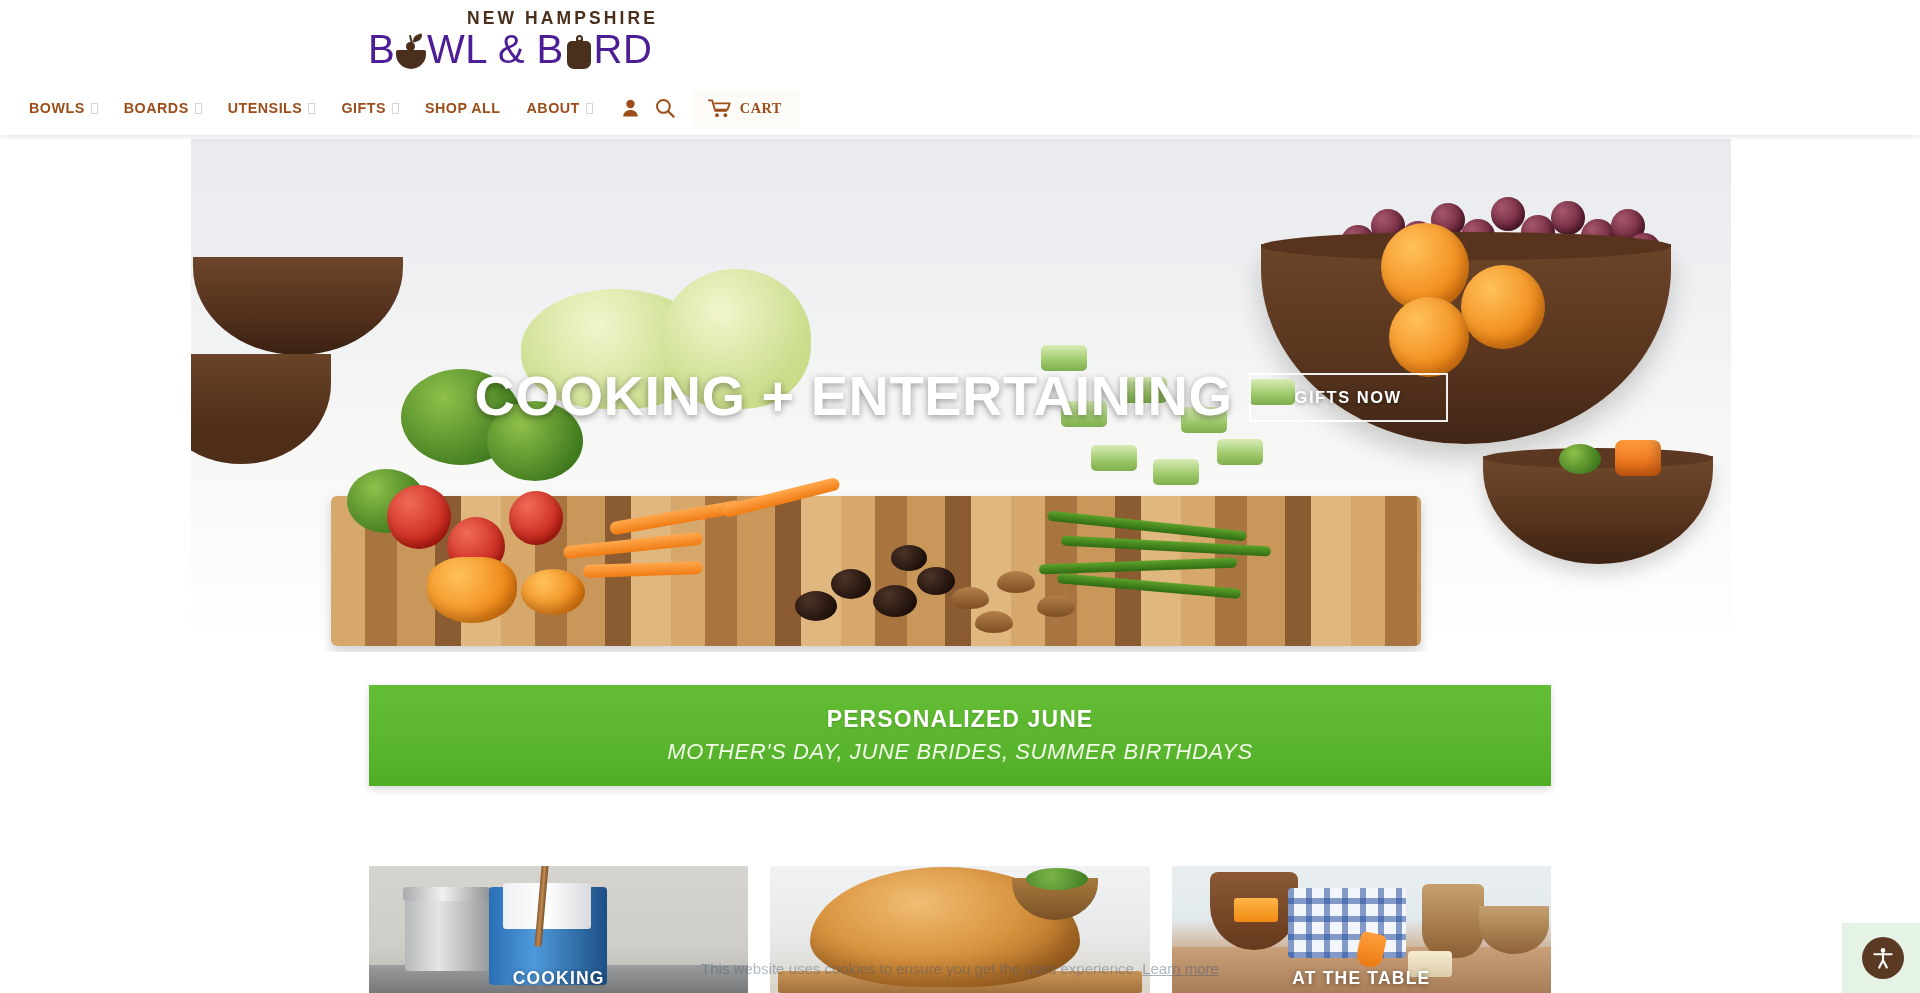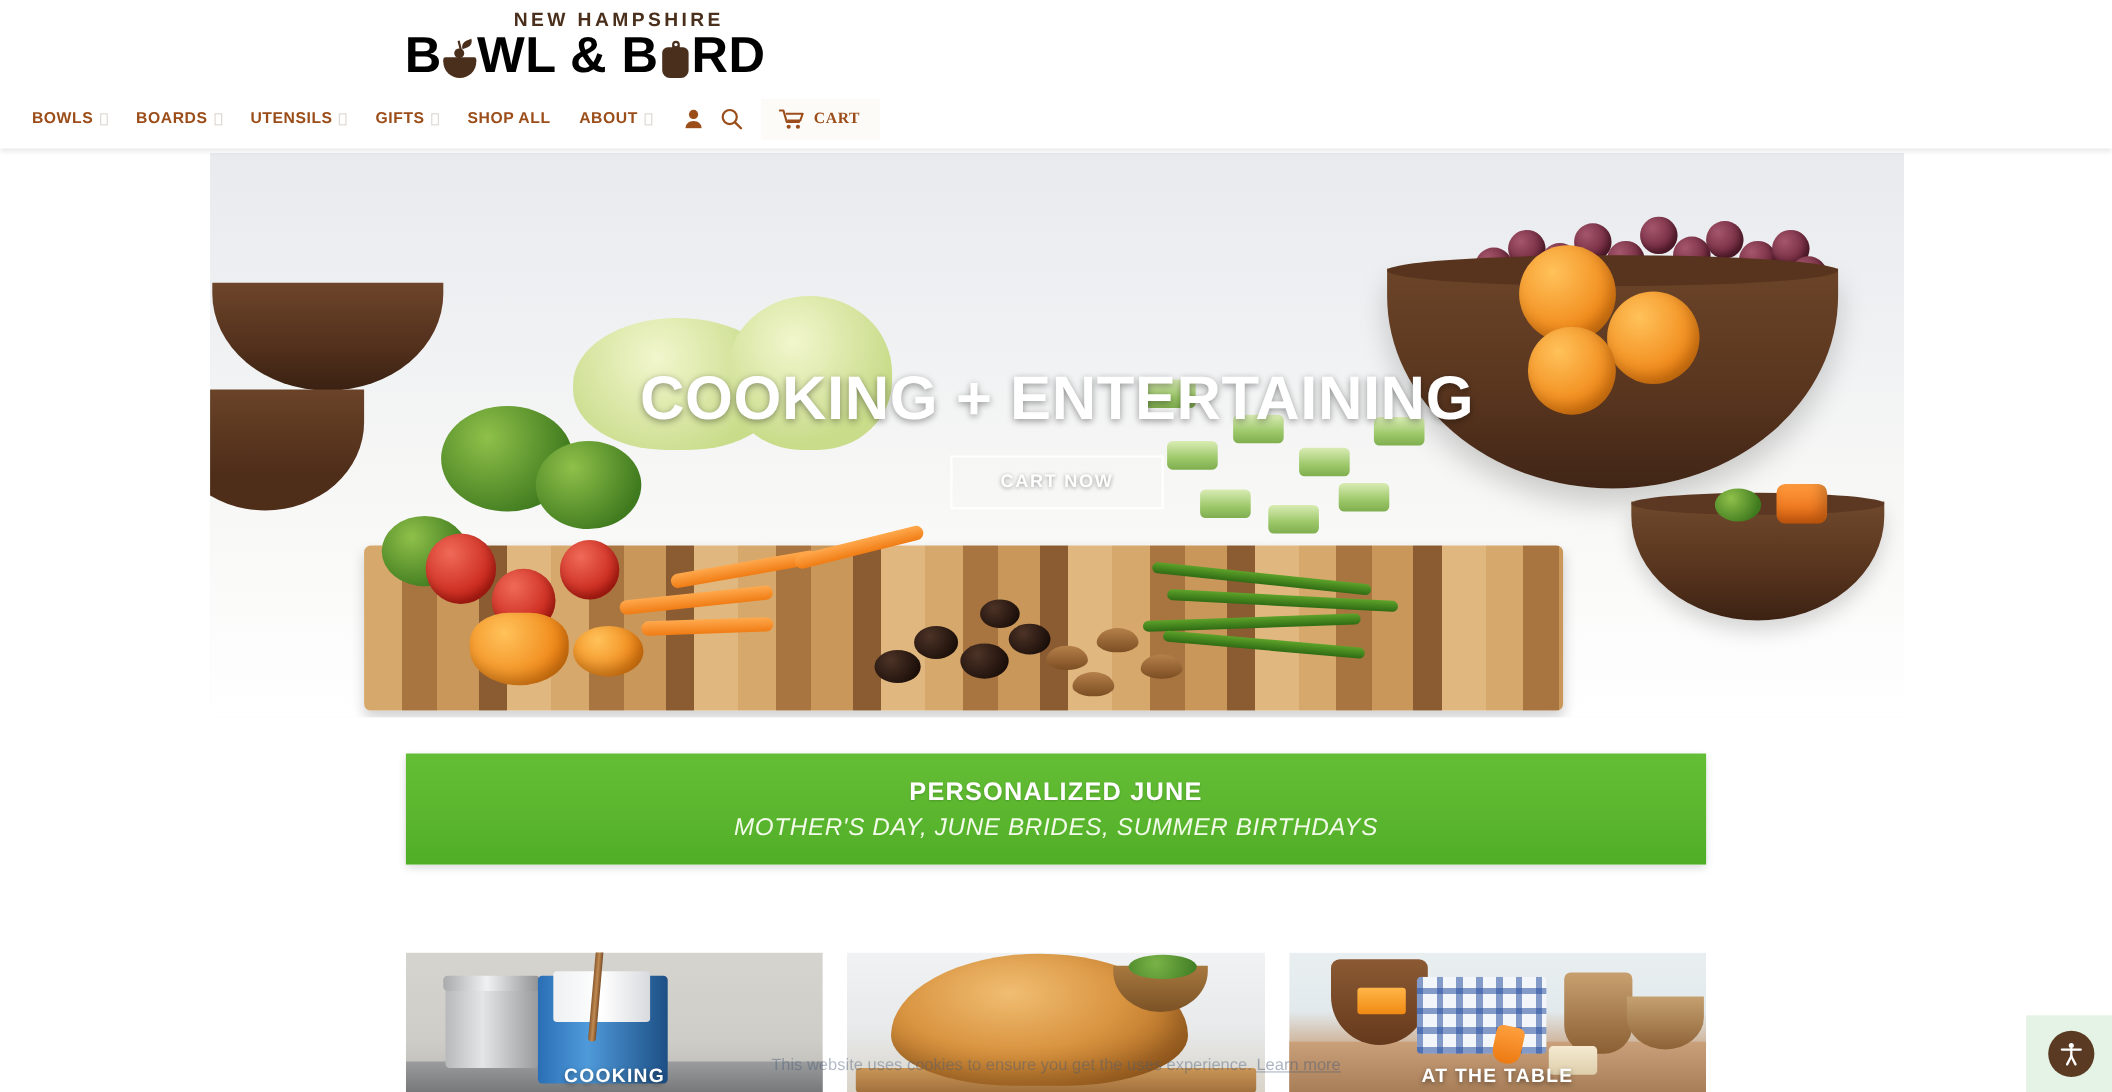--- a/index.html
+++ b/index.html
@@ -28,23 +28,23 @@
   }
   .logo-top {
     position: absolute; right: 0; top: 0;
     font-size: 17.5px; font-weight: bold;
     letter-spacing: 3.1px;
     color: #4a2f1d;
     white-space: nowrap;
   }
   .logo-main {
     position: absolute; left: 0; top: 20px;
-    font-size: 46px; font-weight: bold;
+    font-size: 40px; font-weight: normal;
     letter-spacing: 0.4px;
-    color: #000000;
+    color: #4c1d95;
     white-space: nowrap;
     line-height: 42px;
   }
   
   .glyph-bowl {
     display: inline-block; position: relative;
     width: 30px; height: 34px; vertical-align: -6px;
     margin: 0 1px;
   }
   .glyph-bowl .bowl-body {
@@ -248,21 +248,21 @@
     background: radial-gradient(circle at 35% 30%, #4d3327, #190d08 80%);
   }
   .hp-pecan {
     position:absolute; width:38px; height:22px;
     border-radius: 50% 50% 50% 50% / 60% 60% 40% 40%;
     background: linear-gradient(180deg,#b5804a,#7c4e23);
   }
 
   .hero-overlay {
     position: absolute; inset: 0;
-    display: flex; flex-direction: column;
+    display: flex; 
     align-items: center; justify-content: center;
     gap: 16px;
   }
   .hero-title {
     color: #ffffff;
     font-size: 56px;
     font-weight: bold;
     letter-spacing: 0.5px;
     text-shadow: 0 2px 7px rgba(0,0,0,.40);
     white-space: nowrap;
@@ -566,21 +566,21 @@
     <div class="hp-prune" style="left:700px;top:406px;width:36px;height:26px;"></div>
 
     <div class="hp-pecan" style="left:760px;top:448px;"></div>
     <div class="hp-pecan" style="left:806px;top:432px;"></div>
     <div class="hp-pecan" style="left:846px;top:456px;"></div>
     <div class="hp-pecan" style="left:784px;top:472px;"></div>
   </div>
 
   <div class="hero-overlay">
     <div class="hero-title">COOKING + ENTERTAINING</div>
-    <button class="hero-btn">CART NOW</button>
+    <button class="hero-btn">GIFTS NOW</button>
   </div>
 </div>
 
 <div class="promo">
   <div class="promo-title">PERSONALIZED JUNE</div>
   <div class="promo-sub">MOTHER'S DAY, JUNE BRIDES, SUMMER BIRTHDAYS</div>
 </div>
 
 <div class="cards">
 

